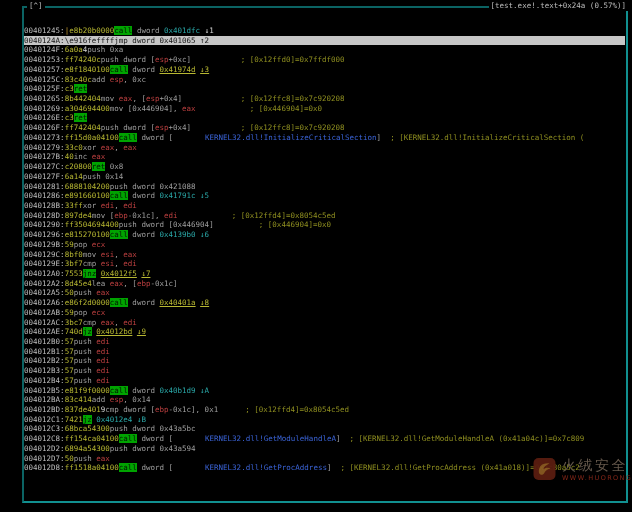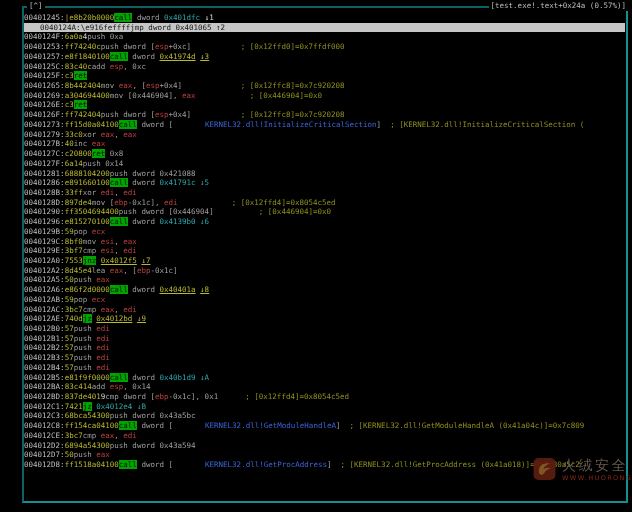--- a/index.html
+++ b/index.html
@@ -8,38 +8,38 @@
   
   .frame{position:absolute;left:22px;top:6px;width:606px;height:497px;
          box-sizing:border-box;
          border-style:solid;border-width:2px;
          border-color:var(--border-dim) var(--border-bright) var(--border-bright) var(--border-dim);}
   .titlebar-text{position:absolute;top:1px;background:#000;color:var(--address);
          font-size:7.5px;line-height:10px;padding:0 2px;white-space:pre;}
   .t-left{left:27px;}
   .t-right{right:4px;}
   
-  .listing{position:absolute;left:24px;top:13px;width:601px;height:487px;
+  .listing{position:absolute;left:24px;top:26px;width:601px;height:487px;
            overflow:hidden;font-size:7.5px;}
   .row{position:relative;height:9.72px;line-height:9.9px;white-space:pre;}
   .row span{position:static;}
   .c-addr{position:absolute;left:1px;color:var(--address);}
   .c-flow{position:absolute;left:51px;color:#c79a2e;}
   .c-bytes{position:absolute;left:61px;color:var(--bytes);}
   .c-marker{position:absolute;left:159.6px;color:var(--white);}
   .c-instr{position:absolute;left:164.5px;white-space:pre;}
   .tk-t{color:var(--text);}
   .tk-r{color:var(--register);}
   .tk-h{color:var(--highlight-fg);background:var(--highlight-bg);}
   .tk-y{color:var(--target-yellow);text-decoration:underline;}
   .tk-c{color:var(--target-cyan);}
   .tk-b{color:var(--import-blue);margin-left:32px;}
   .tk-w{color:var(--white);}
   .tk-cm{color:var(--comment);}
-  .row.selected{background:var(--selected-bg);padding-left:16px;}
+  .row.selected{background:var(--selected-bg);}
   .row.selected span{color:var(--selected-fg)!important;background:transparent!important;}
   
   .watermark{position:absolute;left:533px;top:457px;display:flex;gap:6px;
              align-items:flex-start;opacity:.95;}
   .wm-txt{display:flex;flex-direction:column;}
   .wm-brand{font-family:"DejaVu Sans",sans-serif;font-size:14px;line-height:17px;
             color:#6b5d50;letter-spacing:2.5px;white-space:nowrap;}
   .wm-url{font-family:"DejaVu Sans",sans-serif;font-size:6.5px;line-height:8px;
           color:#8e2a1a;letter-spacing:1.4px;white-space:nowrap;}
 </style>
@@ -88,21 +88,20 @@
     <div class="row"><span class="c-addr">004012B1:</span><span class="c-bytes">57</span><span class="c-instr"><span class="tk-t">push </span><span class="tk-r">edi</span></span></div>
     <div class="row"><span class="c-addr">004012B2:</span><span class="c-bytes">57</span><span class="c-instr"><span class="tk-t">push </span><span class="tk-r">edi</span></span></div>
     <div class="row"><span class="c-addr">004012B3:</span><span class="c-bytes">57</span><span class="c-instr"><span class="tk-t">push </span><span class="tk-r">edi</span></span></div>
     <div class="row"><span class="c-addr">004012B4:</span><span class="c-bytes">57</span><span class="c-instr"><span class="tk-t">push </span><span class="tk-r">edi</span></span></div>
     <div class="row"><span class="c-addr">004012B5:</span><span class="c-bytes">e81f9f0000</span><span class="c-instr"><span class="tk-h">call</span><span class="tk-t"> dword </span><span class="tk-c">0x40b1d9</span><span class="tk-t"> </span><span class="tk-c">↓A</span></span></div>
     <div class="row"><span class="c-addr">004012BA:</span><span class="c-bytes">83c414</span><span class="c-instr"><span class="tk-t">add </span><span class="tk-r">esp</span><span class="tk-t">, 0x14</span></span></div>
     <div class="row"><span class="c-addr">004012BD:</span><span class="c-bytes">837de401</span><span class="c-marker">9</span><span class="c-instr"><span class="tk-t">cmp dword [</span><span class="tk-r">ebp</span><span class="tk-t">-0x1c], 0x1</span><span class="tk-cm">      ; [0x12ffd4]=0x8054c5ed</span></span></div>
     <div class="row"><span class="c-addr">004012C1:</span><span class="c-bytes">7421</span><span class="c-instr"><span class="tk-h">jz</span><span class="tk-t"> </span><span class="tk-c">0x4012e4</span><span class="tk-t"> </span><span class="tk-c">↓B</span></span></div>
     <div class="row"><span class="c-addr">004012C3:</span><span class="c-bytes">68bca54300</span><span class="c-instr"><span class="tk-t">push dword 0x43a5bc</span></span></div>
     <div class="row"><span class="c-addr">004012C8:</span><span class="c-bytes">ff154ca04100</span><span class="c-instr"><span class="tk-h">call</span><span class="tk-t"> dword [</span><span class="tk-b">KERNEL32.dll!GetModuleHandleA</span><span class="tk-t">]</span><span class="tk-cm">  ; [KERNEL32.dll!GetModuleHandleA (0x41a04c)]=0x7c809</span></span></div>
-    <div class="row"><span class="c-addr">004012CE:</span><span class="c-bytes">3bc7</span><span class="c-instr"><span class="tk-t">cmp </span><span class="tk-r">eax</span><span class="tk-t">, </span><span class="tk-r">edi</span></span></div>
     <div class="row"><span class="c-addr">004012D2:</span><span class="c-bytes">6894a54300</span><span class="c-instr"><span class="tk-t">push dword 0x43a594</span></span></div>
     <div class="row"><span class="c-addr">004012D7:</span><span class="c-bytes">50</span><span class="c-instr"><span class="tk-t">push </span><span class="tk-r">eax</span></span></div>
     <div class="row"><span class="c-addr">004012D8:</span><span class="c-bytes">ff1518a04100</span><span class="c-instr"><span class="tk-h">call</span><span class="tk-t"> dword [</span><span class="tk-b">KERNEL32.dll!GetProcAddress</span><span class="tk-t">]</span><span class="tk-cm">  ; [KERNEL32.dll!GetProcAddress (0x41a018)]=0x7c80a5c2</span></span></div>
   </div>
 
 <div class="watermark">
   <span>
     <svg width="23" height="24" viewBox="0 0 23 24">
       <rect x="0.5" y="1" width="22" height="22" rx="5" fill="#5a1d10"></rect>
       <path d="M6,16 C5,10 9,5.5 16.5,6.5 C13,8 11,9.5 10.5,12 C13.5,10.5 16,10.5 17.5,11.5 C15.5,12 12,13.5 11,16.5 C9.5,18.5 7,18 6,16 Z" fill="#8a5a22"></path>

